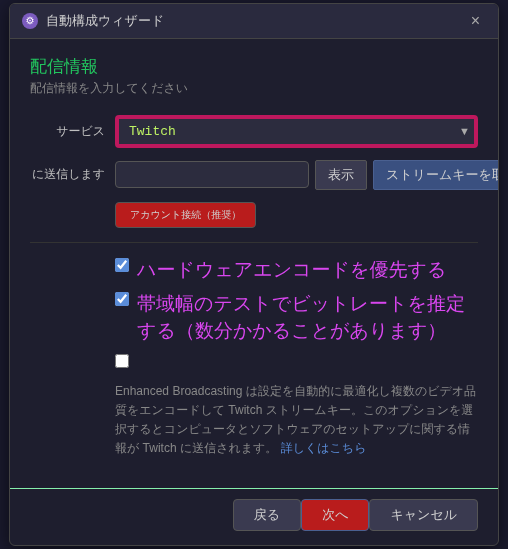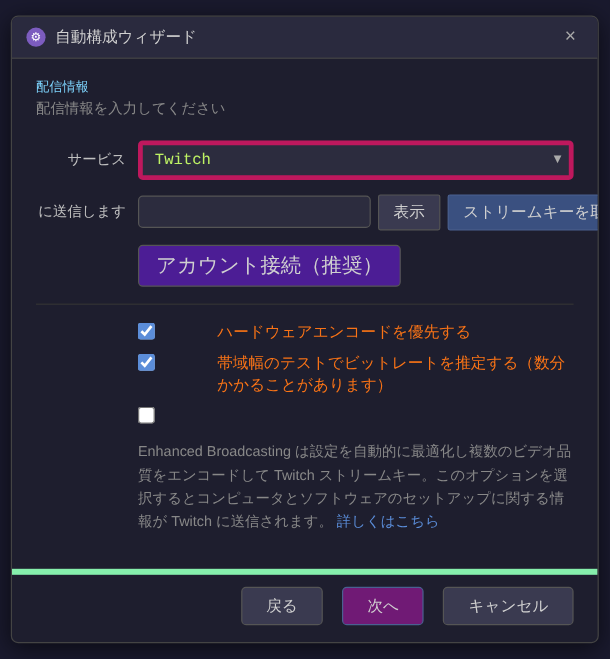--- a/index.html
+++ b/index.html
@@ -58,22 +58,22 @@
       font-size: 16px;
       cursor: pointer;
       padding: 2px 6px;
       border-radius: 3px;
       line-height: 1;
     }
     .content {
       padding: 16px 20px 14px;
     }
     .section-title {
-      font-size: 11px;
-      color: #7dd3fc;
+      font-size: 17px;
+      color: #22c55e;
       margin-bottom: 2px;
     }
     .section-subtitle {
       font-size: 12px;
       color: #888;
       margin-bottom: 18px;
     }
     .form-row {
       display: flex;
       align-items: center;
@@ -141,26 +141,26 @@
     }
     .btn-accent {
       background: #3a5080;
       border-color: #4a6090;
     }
     .account-row {
       margin-left: 85px;
       margin-bottom: 14px;
     }
     .btn-account {
-      background: #4c1d95;
+      background: #b91c1c;
       border: 1px solid #555;
       border-radius: 4px;
       color: #d0d0d0;
       padding: 5px 14px;
-      font-size: 17px;
+      font-size: 10px;
       cursor: pointer;
       font-family: inherit;
     }
     .checkbox-group {
       margin-left: 85px;
       display: flex;
       flex-direction: column;
       gap: 8px;
       margin-bottom: 14px;
     }
@@ -172,57 +172,56 @@
     }
     .checkbox-item input[type="checkbox"] {
       margin-top: 1px;
       accent-color: #5b8dd9;
       width: 14px;
       height: 14px;
       flex-shrink: 0;
       cursor: pointer;
     }
     .checkbox-label {
-      font-size: 13px;
-      color: #f97316;
+      font-size: 19px;
+      color: #d946ef;
       line-height: 1.4;
-      margin-left: 44px;
     }
     .info-text {
       margin-left: 85px;
       font-size: 12px;
       color: #888;
       line-height: 1.6;
       margin-bottom: 16px;
     }
     .info-text a {
       color: #5b8dd9;
       text-decoration: none;
     }
     .footer {
       display: flex;
       justify-content: flex-end;
-      gap: 16px;
+      gap: 0;
       padding: 10px 20px 14px;
-      border-top: 5px solid #86efac;
+      border-top: 1px solid #86efac;
     }
     .footer-btn {
       background: #3a3a50;
       border: 1px solid #555;
       border-radius: 4px;
       color: #d0d0d0;
       padding: 6px 20px;
       font-size: 13px;
       cursor: pointer;
       font-family: inherit;
       min-width: 60px;
       text-align: center;
     }
     .footer-btn-primary {
-      background: #701a75;
+      background: #b91c1c;
       border-color: #4a6090;
     }
     .divider {
       height: 1px;
       background: #333;
       margin: 0 0 14px 0;
     }
   </style>
 </head>
 <body>

